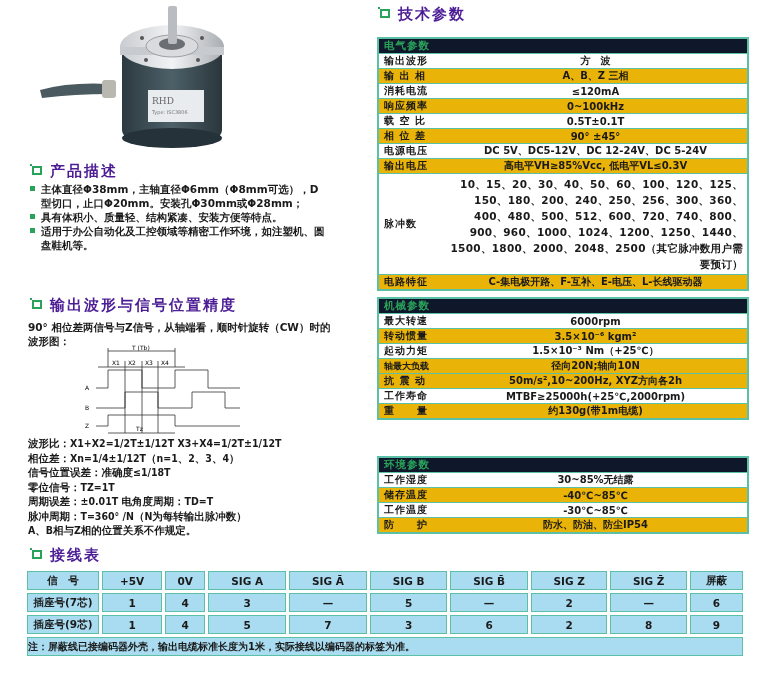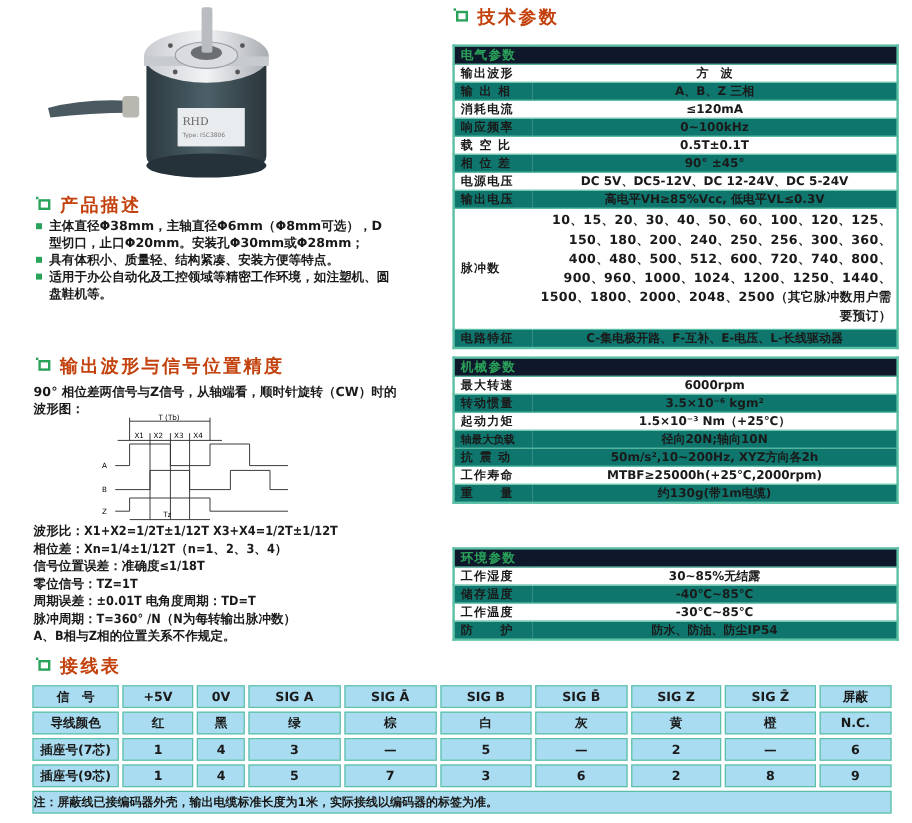--- a/index.html
+++ b/index.html
@@ -1,40 +1,40 @@
 <!DOCTYPE html>
 <html><head>
 <meta charset="utf-8">
 <style>
   * { box-sizing: border-box; margin: 0; padding: 0; }
   html, body { width: 760px; height: 686px; background: #ffffff; overflow: hidden; }
   body { position: relative; font-family: "DejaVu Sans", sans-serif; color: #1a1a1a; }
 
-  .sec-title { position: absolute; color: #c2410c; font-size: 15px; font-weight: bold; letter-spacing: 2px; white-space: nowrap; }
+  .sec-title { position: absolute; color: #4c1d95; font-size: 15px; font-weight: bold; letter-spacing: 2px; white-space: nowrap; }
   .sec-title .mark { display: inline-block; width: 10px; height: 9px; border: 2px solid #2aa35a; margin-right: 8px; vertical-align: 1px; position: relative; }
   .sec-title .mark::before { content: ""; position: absolute; left: -4px; top: -4px; width: 2px; height: 2px; background:#2aa35a; }
 
   
   #photo { position: absolute; left: 30px; top: 2px; width: 200px; height: 150px; }
 
   
   #desc { position: absolute; left: 28px; top: 182px; width: 300px; font-size: 10.5px; font-weight: bold; line-height: 14px; }
   #desc .item { position: relative; padding-left: 13px; }
   #desc .item .bullet { position: absolute; left: 2px; top: 4px; width: 5px; height: 5px; background: #2aa35a; }
 
   #wave-intro { position: absolute; left: 28px; top: 320px; width: 310px; font-size: 10.5px; font-weight: bold; line-height: 14px; }
   #wave { position: absolute; left: 80px; top: 345px; width: 170px; height: 90px; }
   #wave-notes { position: absolute; left: 28px; top: 436px; width: 330px; font-size: 10.5px; line-height: 14.5px; font-weight: bold; font-family: "DejaVu Sans Condensed", "DejaVu Sans", sans-serif; }
 
   
   .spec { position: absolute; left: 377px; width: 372px; border: 2px solid #5cc0a6; border-collapse: collapse; font-size: 10px; }
   .spec td { height: 15px; padding: 0 5px; border-bottom: 1px solid #5cc0a6; white-space: nowrap; }
   .spec tr.hd td { background: #0f172a; color: #2aa35a; font-weight: bold; font-size: 10.5px; letter-spacing: 1px; }
   .spec tr.w td { background: #ffffff; }
-  .spec tr.b td { background: #0f766e; }
+  .spec tr.b td { background: #eab308; }
   .spec td.k { width: 66px; font-weight: bold; letter-spacing: 1px; }
   .spec td.v { text-align: center; font-weight: bold; }
   .spec td.v.wrap { white-space: normal; text-align: right; line-height: 16px; padding: 2px 4px; font-size: 10.5px; letter-spacing: 0.3px; }
 
   
   #wiring { position: absolute; left: 27px; top: 568px; width: 722px; border-collapse: separate; border-spacing: 3px; margin-left: -3px; }
   #wiring td { background: #a9dcf0; border: 1px solid #5cc0a6; height: 19px; text-align: center; font-size: 10.5px; font-weight: bold; }
   #wiring td.lbl { width: 72px; }
   #wiring td.note { text-align: left; font-size: 10px; }
 </style>
@@ -247,32 +247,20 @@
         <td>0V</td>
         <td>SIG A</td>
         <td>SIG Ā</td>
         <td>SIG B</td>
         <td>SIG B̄</td>
         <td>SIG Z</td>
         <td>SIG Z̄</td>
         <td>屏蔽</td>
   </tr>
   <tr>
-    <td class="lbl">导线颜色</td>
-    <td>红</td>
-        <td>黑</td>
-        <td>绿</td>
-        <td>棕</td>
-        <td>白</td>
-        <td>灰</td>
-        <td>黄</td>
-        <td>橙</td>
-        <td>N.C.</td>
-  </tr>
-  <tr>
     <td class="lbl">插座号(7芯)</td>
     <td>1</td>
         <td>4</td>
         <td>3</td>
         <td>—</td>
         <td>5</td>
         <td>—</td>
         <td>2</td>
         <td>—</td>
         <td>6</td>

